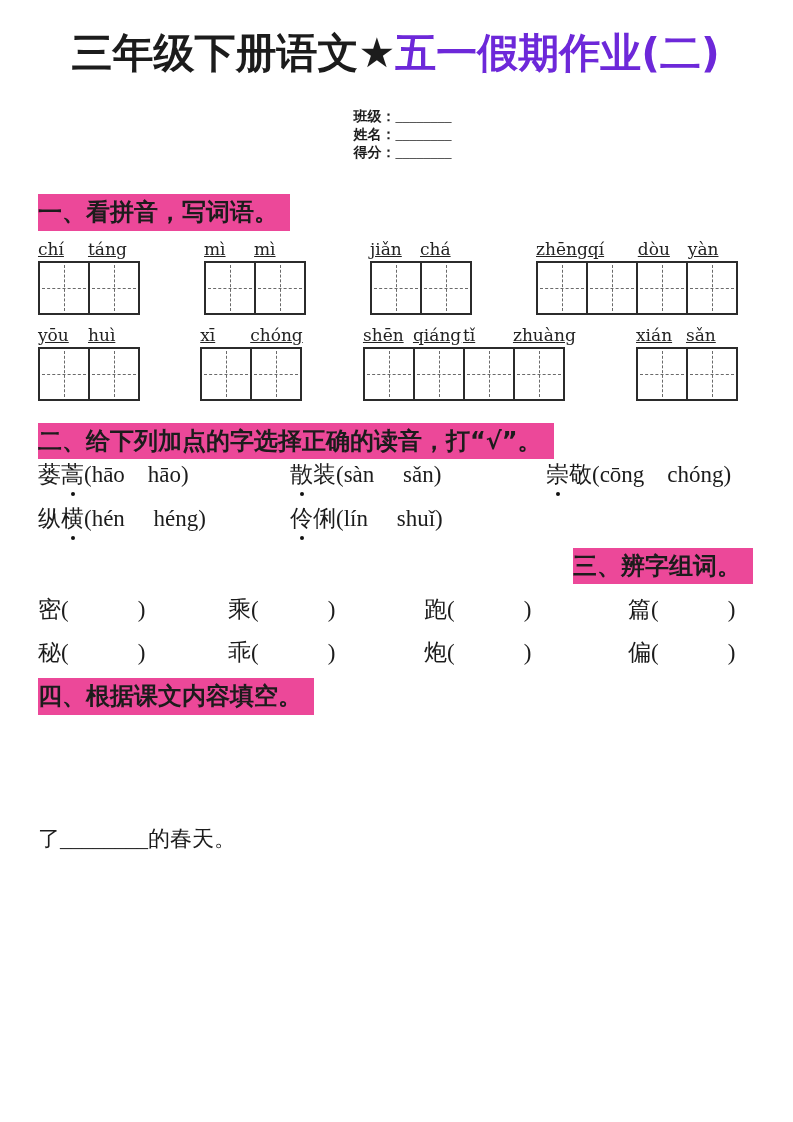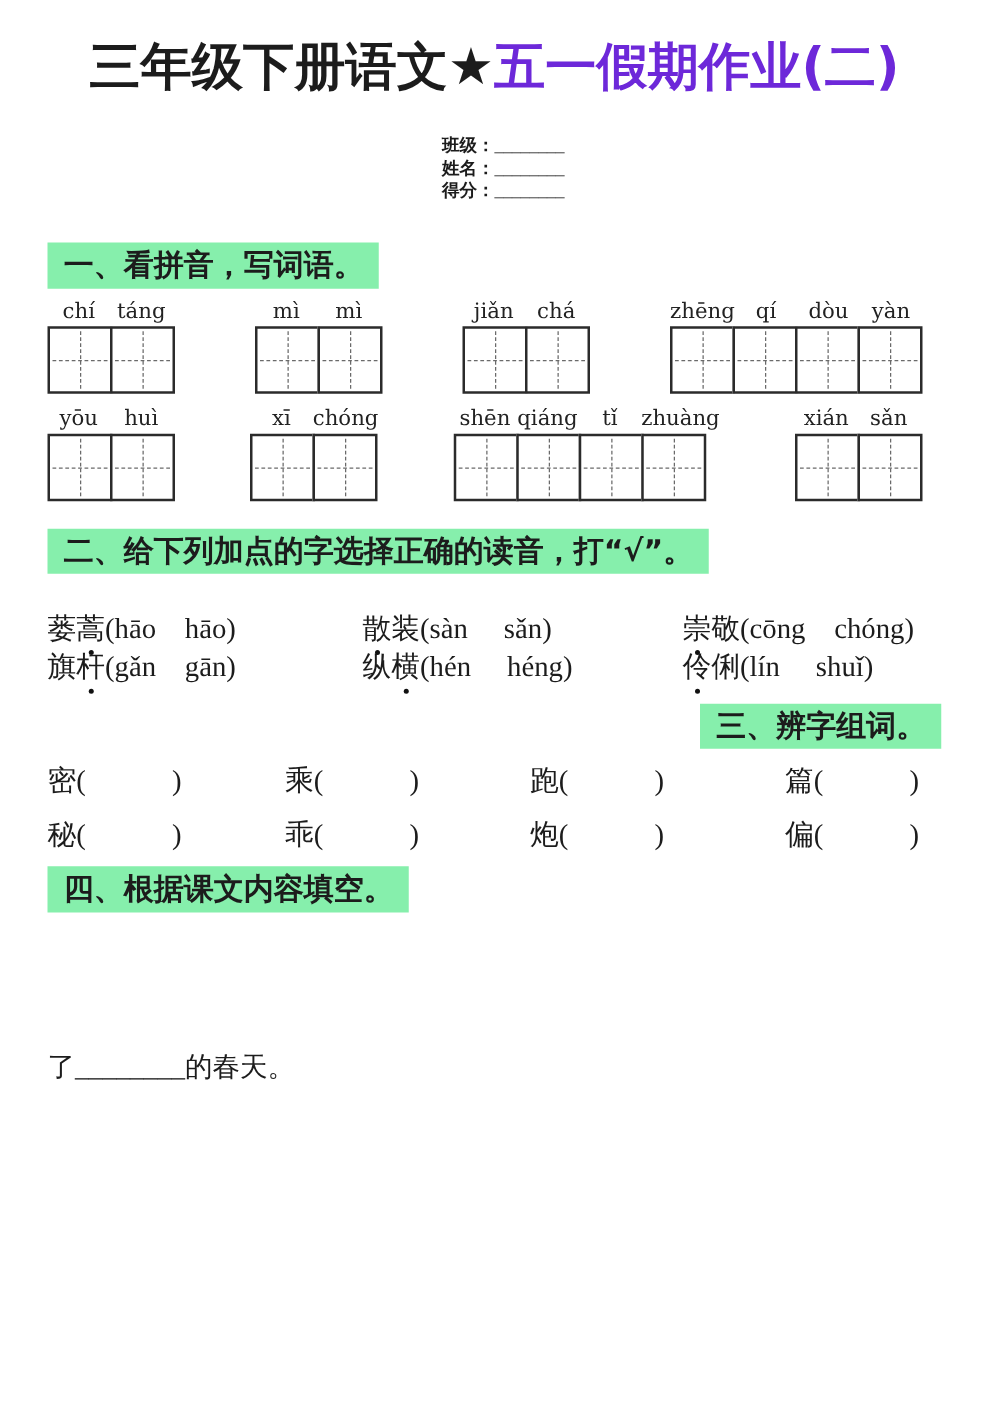--- a/index.html
+++ b/index.html
@@ -16,41 +16,41 @@
   .title{margin-top:28px;text-align:center;font-size:41px;font-weight:bold;
          font-family:"DejaVu Sans","Liberation Sans",sans-serif;line-height:1.25;white-space:nowrap;}
   .title .red{color:#6d28d9;}
 
   
   .info{margin-top:13px;text-align:center;font-size:14px;font-weight:bold;white-space:pre;}
   .info .pair{margin:0 14px;}
   .blank{font-weight:normal;letter-spacing:0;}
 
   
-  .sec-head{display:inline-block;background:#86efac;font-size:24px;font-weight:bold;
+  .sec-head{display:inline-block;background:#ec4899;font-size:24px;font-weight:bold;
             font-family:"DejaVu Sans","Liberation Sans",sans-serif;
-            padding:5px 12px 5px 13px;line-height:1.1;}
+            padding:5px 12px 5px 0;line-height:1.1;}
   .sec-wrap{margin-top:0;}
 
   
   .pin-area{margin-top:8px;}
   .pin-row{display:flex;width:700px;justify-content:space-between;}
   .pin-row + .pin-row{margin-top:10px;}
   .pgroup{display:flex;flex-direction:column;}
   .plabels{display:flex;height:22px;font-size:17px;
            font-family:"DejaVu Serif","Liberation Serif",serif;color:#222;}
-  .psyl{flex:0 0 50px;text-align:center;white-space:nowrap;}
+  .psyl{flex:0 0 50px;text-align:left;white-space:nowrap;text-decoration:underline;}
   .pboxes{display:flex;}
   .pbox{width:48px;height:50px;border:2px solid #2b2b2b;position:relative;background:#fff;}
   .pbox + .pbox{margin-left:-2px;}
   .pbox::before{content:"";position:absolute;left:50%;top:2px;bottom:2px;border-left:1px dashed #6a6a6a;}
   .pbox::after{content:"";position:absolute;top:50%;left:2px;right:2px;border-top:1px dashed #6a6a6a;}
 
   
-  .s2-grid{margin-top:28px;display:grid;grid-template-columns:252px 256px 1fr;
+  .s2-grid{margin-top:0;display:grid;grid-template-columns:252px 256px 1fr;row-gap:13px;
            font-size:23px;white-space:pre;}
   .dot-char{position:relative;display:inline-block;}
   .dot-char::after{content:"";position:absolute;left:50%;transform:translateX(-50%);
                    bottom:-6px;width:4px;height:4px;border-radius:50%;background:#111;}
   .reading{white-space:pre;}
 
   
   .s3-grid{margin-top:10px;display:grid;grid-template-columns:190px 196px 204px 1fr;row-gap:12px;
            font-size:23px;white-space:pre;}
 
@@ -172,21 +172,20 @@
     </div>
   </div>
 
   <div class="sec-wrap mt22">
     <div class="sec-head">二、给下列加点的字选择正确的读音，打“√”。</div>
   </div>
   <div class="s2-grid">
     <div><span>蒌</span><span class="dot-char">蒿</span><span></span><span class="reading">(hāo　hāo)</span></div>
     <div><span></span><span class="dot-char">散</span><span>装</span><span class="reading">(sàn　 sǎn)</span></div>
     <div><span></span><span class="dot-char">崇</span><span>敬</span><span class="reading">(cōng　chóng)</span></div>
-    <div><span>旗</span><span class="dot-char">杆</span><span></span><span class="reading">(gǎn　gān)</span></div>
     <div><span>纵</span><span class="dot-char">横</span><span></span><span class="reading">(hén　 héng)</span></div>
     <div><span></span><span class="dot-char">伶</span><span>俐</span><span class="reading">(lín　 shuǐ)</span></div>
   </div>
 
   <div class="sec-wrap mt14">
     <div class="sec-head">三、辨字组词。</div>
   </div>
   <div class="s3-grid">
     <div><span>密</span><span>(　　　)</span></div>
     <div><span>乘</span><span>(　　　)</span></div>

